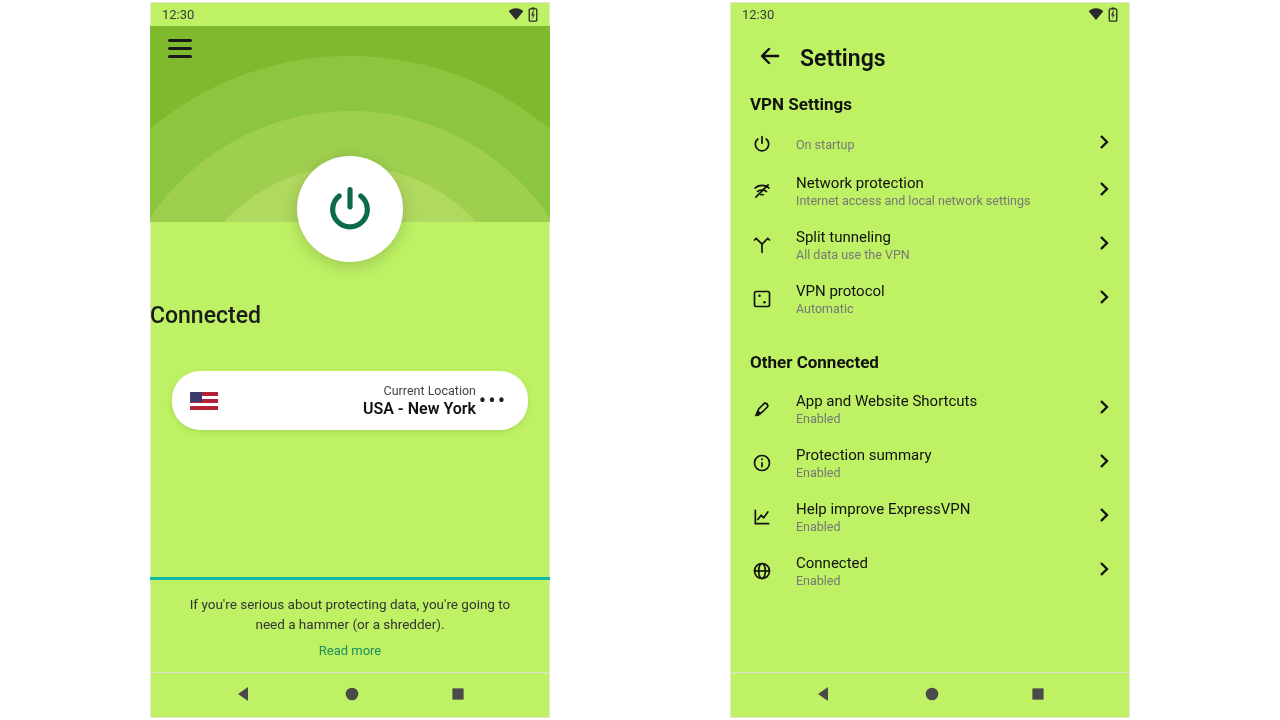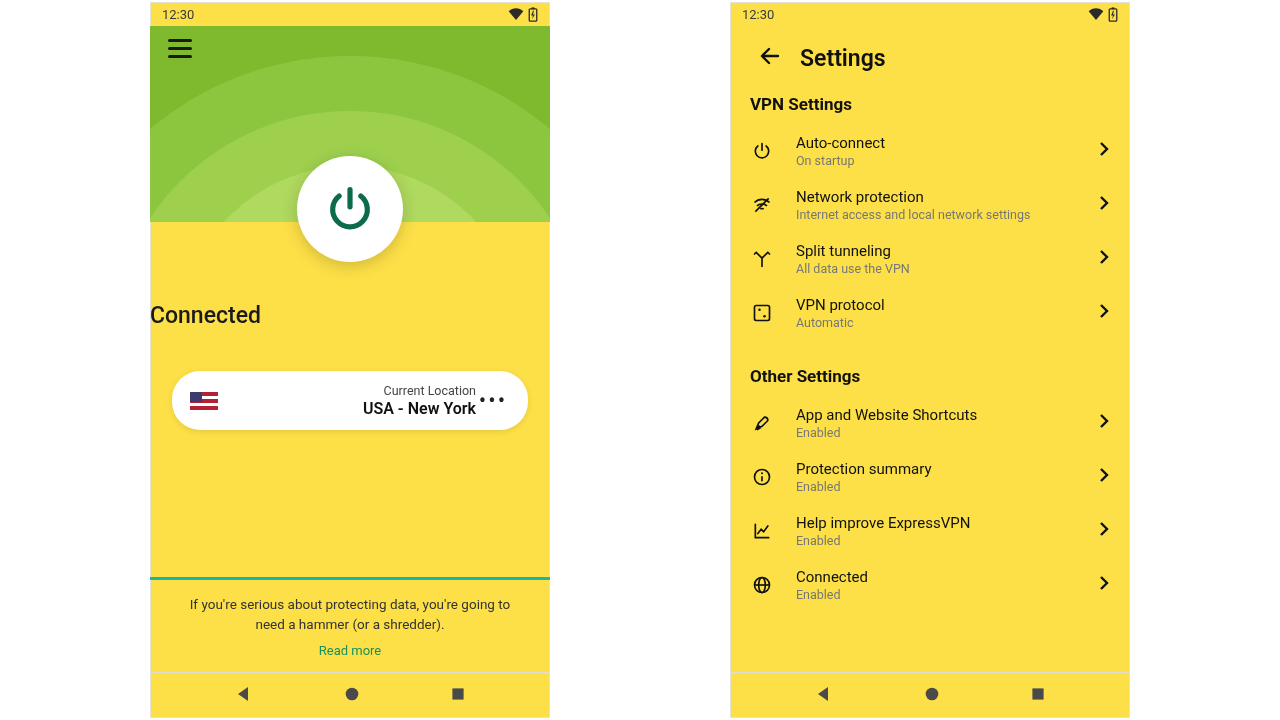--- a/index.html
+++ b/index.html
@@ -10,21 +10,21 @@
     height: 720px;
     overflow: hidden;
     display: flex;
     justify-content: center;
     gap: 180px;
     padding-top: 2px;
   }
   .phone {
     width: 400px;
     height: 716px;
-    background: #fde047;
+    background: #bef264;
     position: relative;
     display: flex;
     flex-direction: column;
     box-shadow: 0 0 0 1px #e5e2d8 inset;
   }
   .status-bar {
     height: 24px;
     display: flex;
     align-items: center;
     justify-content: space-between;
@@ -237,21 +237,20 @@
 
   <div class="section-title">VPN Settings</div>
 
   <div class="setting-row">
     <span class="sicon">
         <svg width="20" height="20" viewBox="0 0 24 24">
           <path fill="none" stroke="#111" stroke-width="2" stroke-linecap="round" d="M12 3v8M7 6a8 8 0 1 0 10 0"></path>
         </svg>
       </span>
     <div class="stext">
-        <div class="stitle">Auto-connect</div>
         <div class="ssub">On startup</div>
       </div>
     <span class="chev"><svg width="12" height="16" viewBox="0 0 10 16">
           <path fill="none" stroke="#111" stroke-width="2.4" d="M2 2l6 6-6 6"></path>
         </svg></span>
   </div>
 
   <div class="setting-row">
     <span class="sicon">
         <svg width="20" height="20" viewBox="0 0 24 24">
@@ -294,21 +293,21 @@
     <div class="stext">
         <div class="stitle">VPN protocol</div>
         <div class="ssub">Automatic</div>
       </div>
     <span class="chev"><svg width="12" height="16" viewBox="0 0 10 16">
           <path fill="none" stroke="#111" stroke-width="2.4" d="M2 2l6 6-6 6"></path>
         </svg></span>
   </div>
 
   <div class="section-gap"></div>
-  <div class="section-title">Other Settings</div>
+  <div class="section-title">Other Connected</div>
 
   <div class="setting-row">
     <span class="sicon">
         <svg width="20" height="20" viewBox="0 0 24 24">
           <path fill="none" stroke="#111" stroke-width="2" d="M5 19l3-7 7-7c3 0 4 1 4 4l-7 7-7 3zM9 15l-3 5 5-3"></path>
         </svg>
       </span>
     <div class="stext">
         <div class="stitle">App and Website Shortcuts</div>
         <div class="ssub">Enabled</div>

